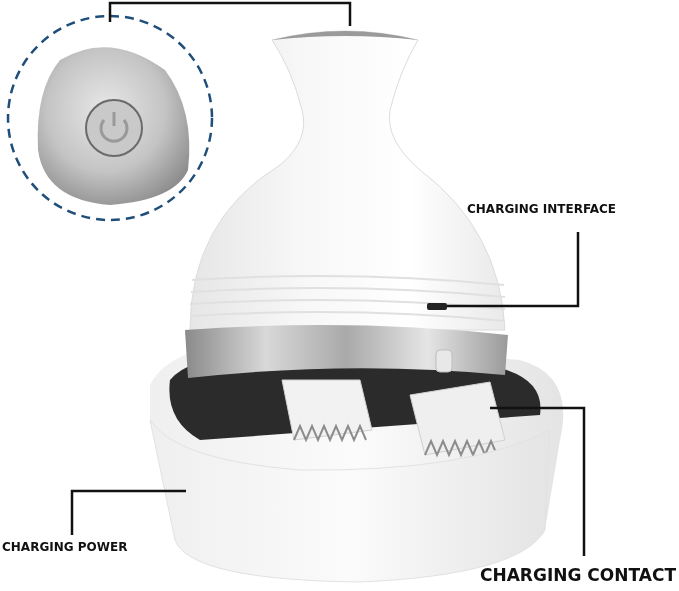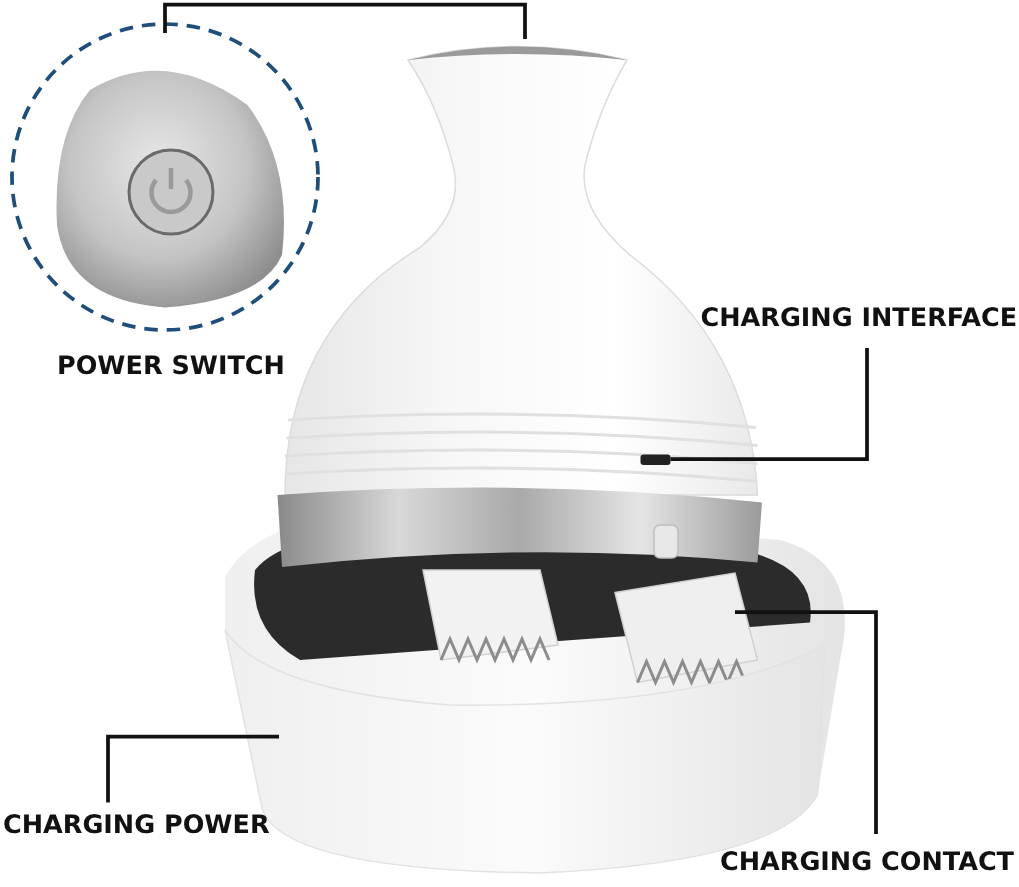--- a/index.html
+++ b/index.html
@@ -1,18 +1,18 @@
 <!DOCTYPE html>
 <html><head>
   <meta charset="utf-8">
   <style>
     html, body { margin: 0; padding: 0; background: #ffffff; }
     body { width: 679px; height: 591px; position: relative; overflow: hidden; font-family: "DejaVu Sans", sans-serif; }
     .stage { position: absolute; left: 0; top: 0; width: 679px; height: 591px; }
-    .label { position: absolute; font-family: "DejaVu Sans", sans-serif; font-weight: bold; color: #111; font-size: 17px; letter-spacing: 0px; white-space: nowrap; }
+    .label { position: absolute; font-family: "DejaVu Sans", sans-serif; font-weight: bold; color: #111; font-size: 12px; letter-spacing: 0px; white-space: nowrap; }
     #lbl-power { left: 38px; top: 234px; }
     #lbl-iface { left: 467px; top: 202px; }
     #lbl-base  { left: 2px;  top: 540px; }
     #lbl-contact { left: 480px; top: 565px; font-size: 17px; }
     svg { position: absolute; left: 0; top: 0; }
   </style>
 </head>
 <body>
 
 <div class="stage">
@@ -81,17 +81,16 @@
     </g>
 
     <g fill="none" stroke="#111" stroke-width="2.5">
       <polyline points="110,22 110,3 350,3 350,26"></polyline>
       <polyline points="447,306 578,306 578,232"></polyline>
       <polyline points="72,535 72,491 186,491"></polyline>
       <polyline points="490,408 584,408 584,556"></polyline>
     </g>
   </svg>
 
-  <div class="label" id="lbl-power">POWER SWITCH</div>
   <div class="label" id="lbl-iface">CHARGING INTERFACE</div>
   <div class="label" id="lbl-base">CHARGING POWER</div>
   <div class="label" id="lbl-contact">CHARGING CONTACT</div>
 </div>
 
 </body></html>

